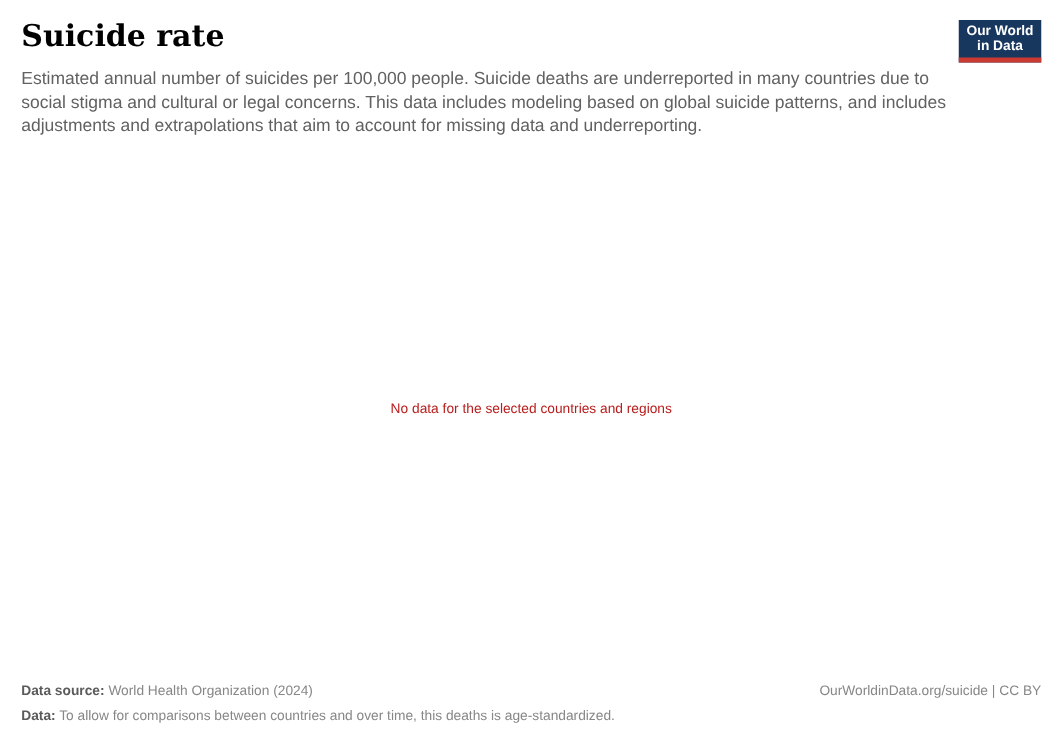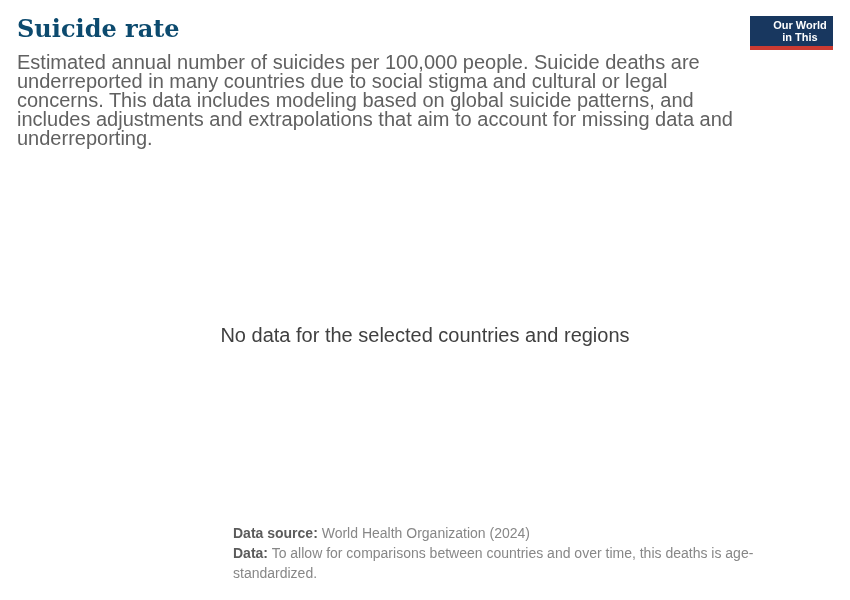--- a/index.html
+++ b/index.html
@@ -20,101 +20,101 @@
     position: relative;
     padding: 14px 17px 0 17px;
     flex: 0 0 auto;
   }
   .chart-title {
     margin: 0;
     font-family: "DejaVu Serif", "Liberation Serif", serif;
     font-size: 24px;
     line-height: 30px;
     font-weight: 700;
-    color: #0c4a6e;
+    color: #000000;
     letter-spacing: 0;
   }
   .chart-subtitle {
     margin: 9px 0 0 0;
     max-width: 742px;
-    font-size: 20px;
+    font-size: 14px;
     line-height: 19px;
     color: #616161;
   }
   .owid-logo {
     position: absolute;
     top: 16px;
     right: 17px;
     width: 66px;
     height: 30px;
     background: #18375f;
     border-bottom: 4px solid #cc3b32;
     color: #ffffff;
     font-size: 11px;
     font-weight: 700;
     line-height: 12.5px;
     text-align: center;
     display: flex;
     flex-direction: column;
     justify-content: center;
     cursor: pointer;
-    padding-left: 17px;
   }
 
   
   .chart-area {
     flex: 1 1 auto;
     display: flex;
     align-items: center;
     justify-content: center;
   }
   .no-data-message {
-    font-size: 20px;
-    color: #404040;
+    font-size: 11px;
+    color: #b91c1c;
   }
 
   
   .footer {
     flex: 0 0 auto;
     display: flex;
-    justify-content: flex-end;
+    justify-content: space-between;
     align-items: flex-start;
     padding: 0 17px 17px 17px;
-    font-size: 14px;
+    font-size: 11px;
     line-height: 20px;
     color: #878787;
   }
   .footer .label { font-weight: 700; color: #5b5b5b; }
   .footer .sources { max-width: 600px; }
   .footer .rights { white-space: nowrap; color: #878787; cursor: pointer; }
 </style>
 </head>
 <body>
 
 <div class="frame">
 
   <div class="header">
     <h1 class="chart-title">Suicide rate</h1>
     <p class="chart-subtitle">Estimated annual number of suicides per 100,000 people. Suicide deaths are underreported in many countries due to social stigma and cultural or legal concerns. This data includes modeling based on global suicide patterns, and includes adjustments and extrapolations that aim to account for missing data and underreporting.</p>
     <div class="owid-logo">
       <span>Our World</span>
-      <span>in This</span>
+      <span>in Data</span>
     </div>
   </div>
 
   <div class="chart-area">
     <div class="no-data-message">No data for the selected countries and regions</div>
   </div>
 
   <div class="footer">
     <div class="sources">
       <div>
         <span class="label">Data source:</span>
         <span>World Health Organization (2024)</span>
       </div>
       <div>
         <span class="label">Data:</span>
         <span>To allow for comparisons between countries and over time, this deaths is age-standardized.</span>
       </div>
     </div>
+    <div class="rights">OurWorldinData.org/suicide | CC BY</div>
   </div>
 
 </div>
 
 </body></html>

